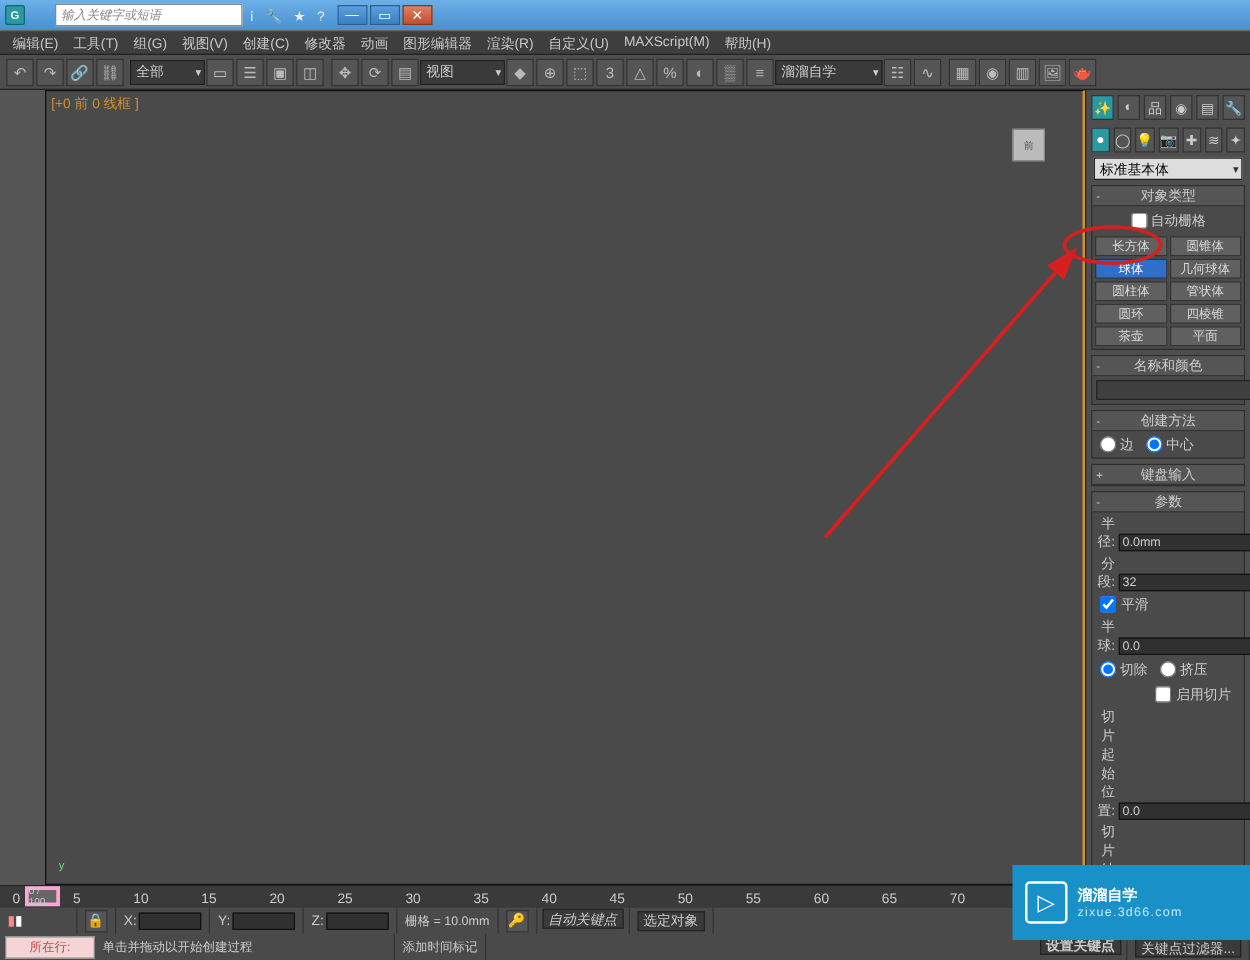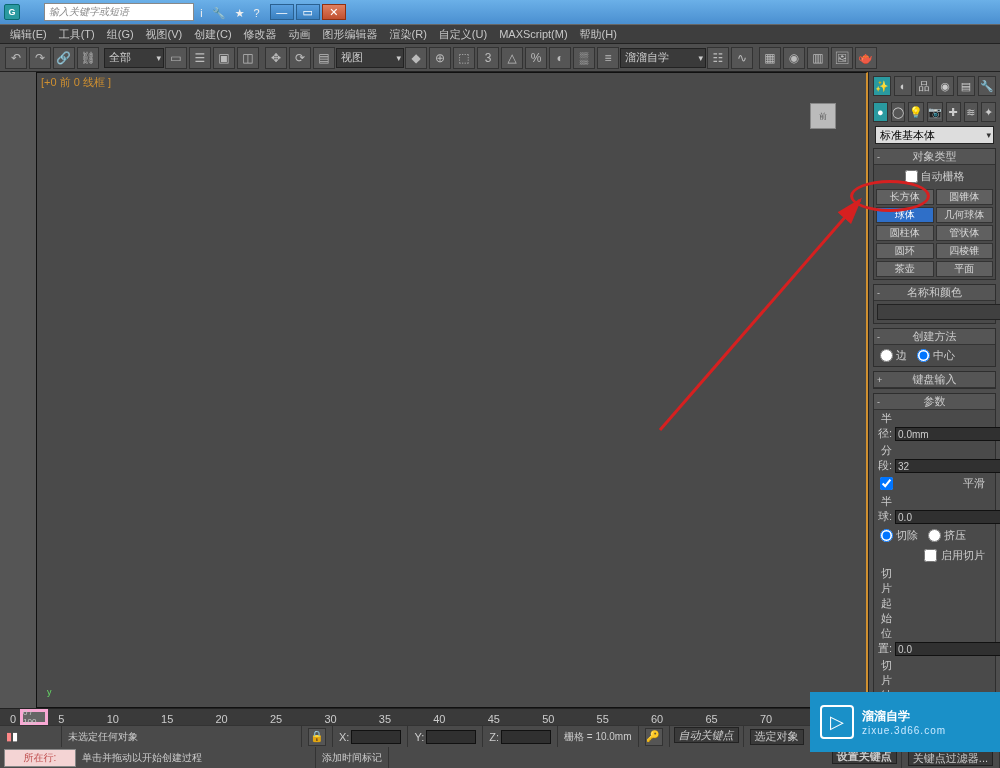--- a/index.html
+++ b/index.html
@@ -256,21 +256,21 @@
           <div class="spin">
             <input value="0.0mm" style="">
           </div>
         </div>
       <div class="param-row">
           <span class="lbl">分段:</span>
           <div class="spin">
             <input value="32" style="">
           </div>
         </div>
-      <div class="ck-row" style="justify-content:space-between; padding-right:10px;">
+      <div class="ck-row" style="justify-content:flex-start; padding-right:10px;">
           <input type="checkbox" checked="" style="">
           <span>平滑</span>
         </div>
       <div class="param-row">
           <span class="lbl">半球:</span>
           <div class="spin">
             <input value="0.0" style="">
           </div>
         </div>
       <div class="radio-row">
@@ -327,21 +327,20 @@
         <span>80</span>
         <span>85</span>
         <span>90</span>
     </div>
   </div>
   <div class="status-row">
     <div class="status-seg" style="width:62px;">
       <span style="color:#f88">▮</span>
         <span style="color:#fff">▮</span>
     </div>
-    <div class="status-seg" style="flex:0 0 240px;">未选定任何对象</div>
     <div class="status-seg">
         <span class="lock-ic">🔒</span>
       </div>
     <div class="status-seg">
         <span>X:</span>
         <input style="">
       </div>
     <div class="status-seg">
         <span>Y:</span>
         <input style="">

